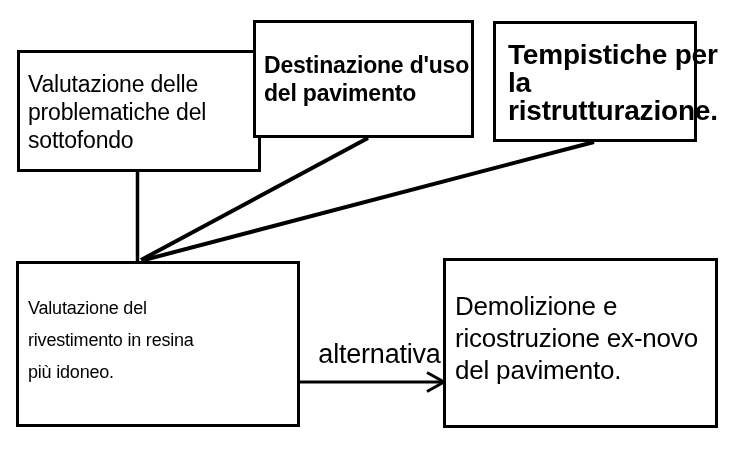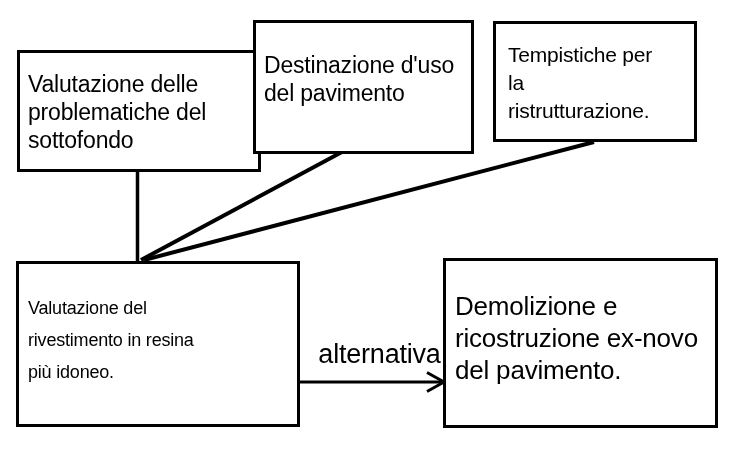--- a/index.html
+++ b/index.html
@@ -31,25 +31,25 @@
     background: #ffffff;
   }
   .node .label {
     white-space: pre;
     letter-spacing: -0.2px;
   }
   
   #box-problematiche { left: 17px;  top: 18px;  width: 244px; height: 122px; margin-top: 32px; }
   #box-problematiche .label { margin: 17px 0 0 8px; font-size: 23px; line-height: 28px; }
 
-  #box-destinazione  { left: 253px; top: 20px;  width: 221px; height: 134px; }
+  #box-destinazione  { left: 253px; top: 20px;  width: 221px; height: 118px; font-weight: bold; }
   #box-destinazione .label { margin: 28px 0 0 8px; font-size: 23px; line-height: 28px; }
 
   #box-tempistiche   { left: 493px; top: 21px;  width: 204px; height: 121px; }
-  #box-tempistiche .label { margin: 17px 0 0 12px; font-size: 21px; line-height: 28px; }
+  #box-tempistiche .label { margin: 17px 0 0 12px; font-size: 28px; line-height: 28px; font-weight: bold; }
 
   
   #box-rivestimento  { left: 16px;  top: 261px; width: 284px; height: 166px; }
   #box-rivestimento .label { margin: 28px 0 0 9px; font-size: 18px; line-height: 32px; }
 
   #box-demolizione   { left: 443px; top: 258px; width: 275px; height: 170px; }
   #box-demolizione .label { margin: 29px 0 0 9px; font-size: 26px; line-height: 32px; }
 
   .edge-label {
     position: absolute;

